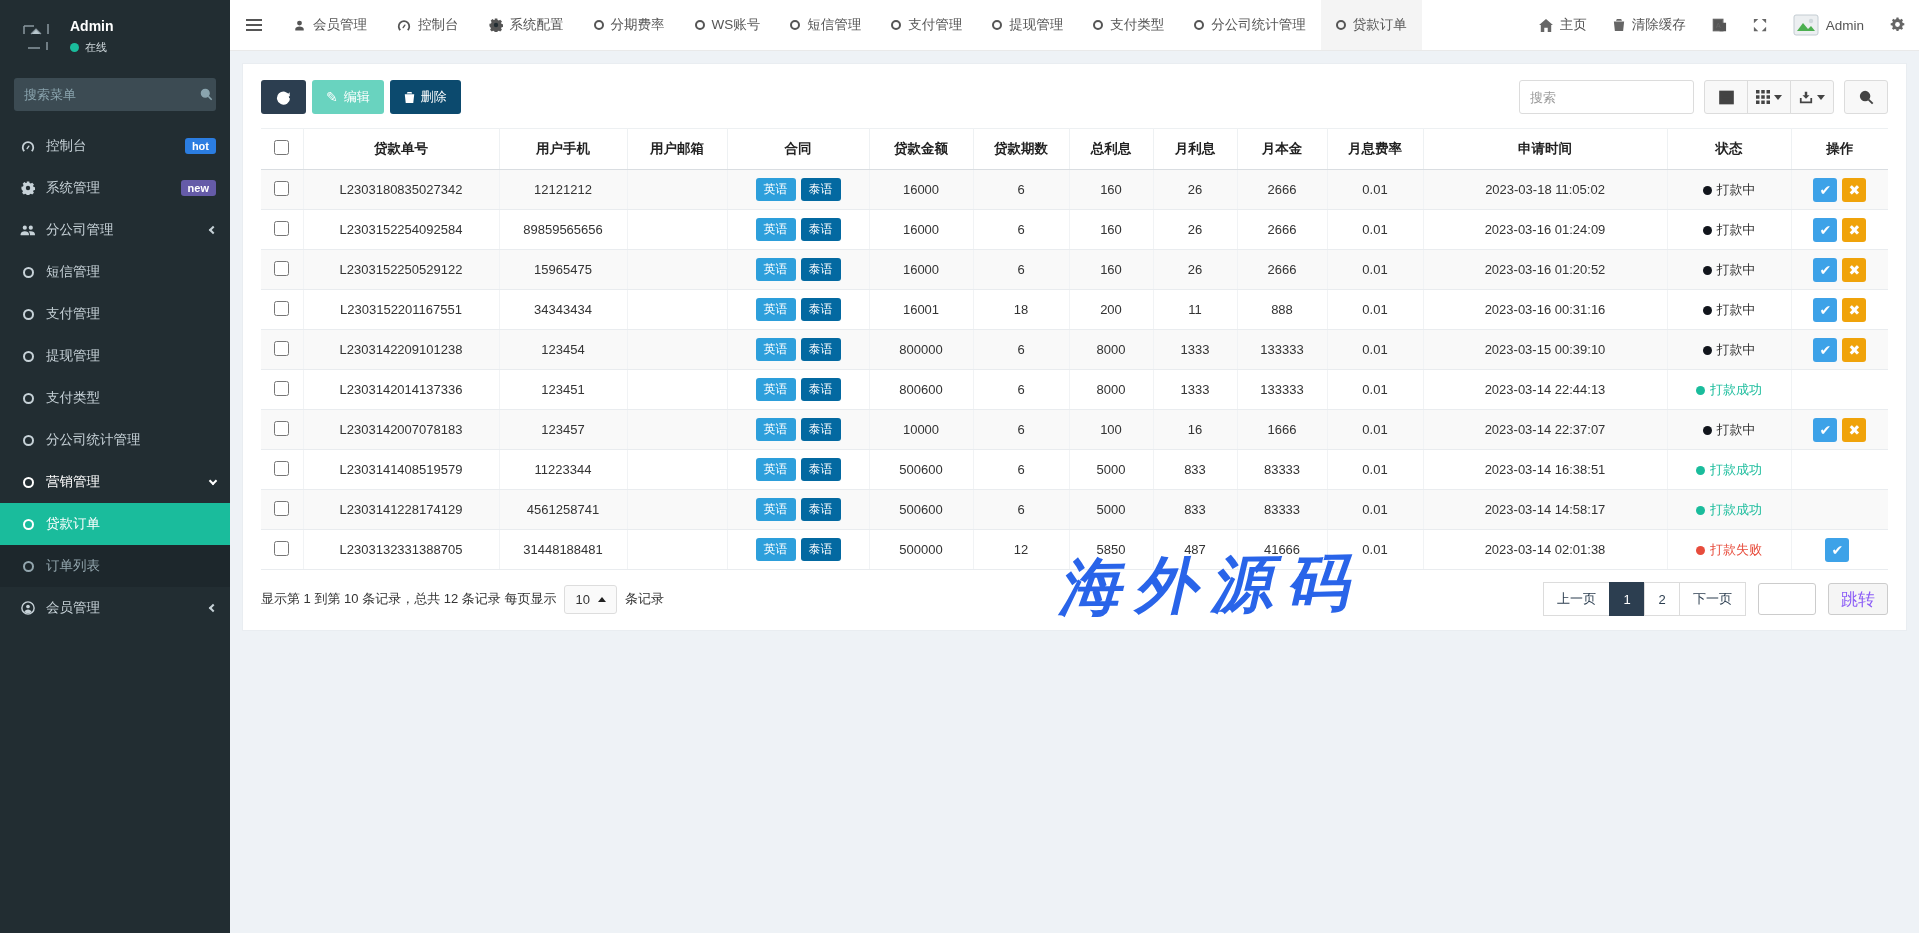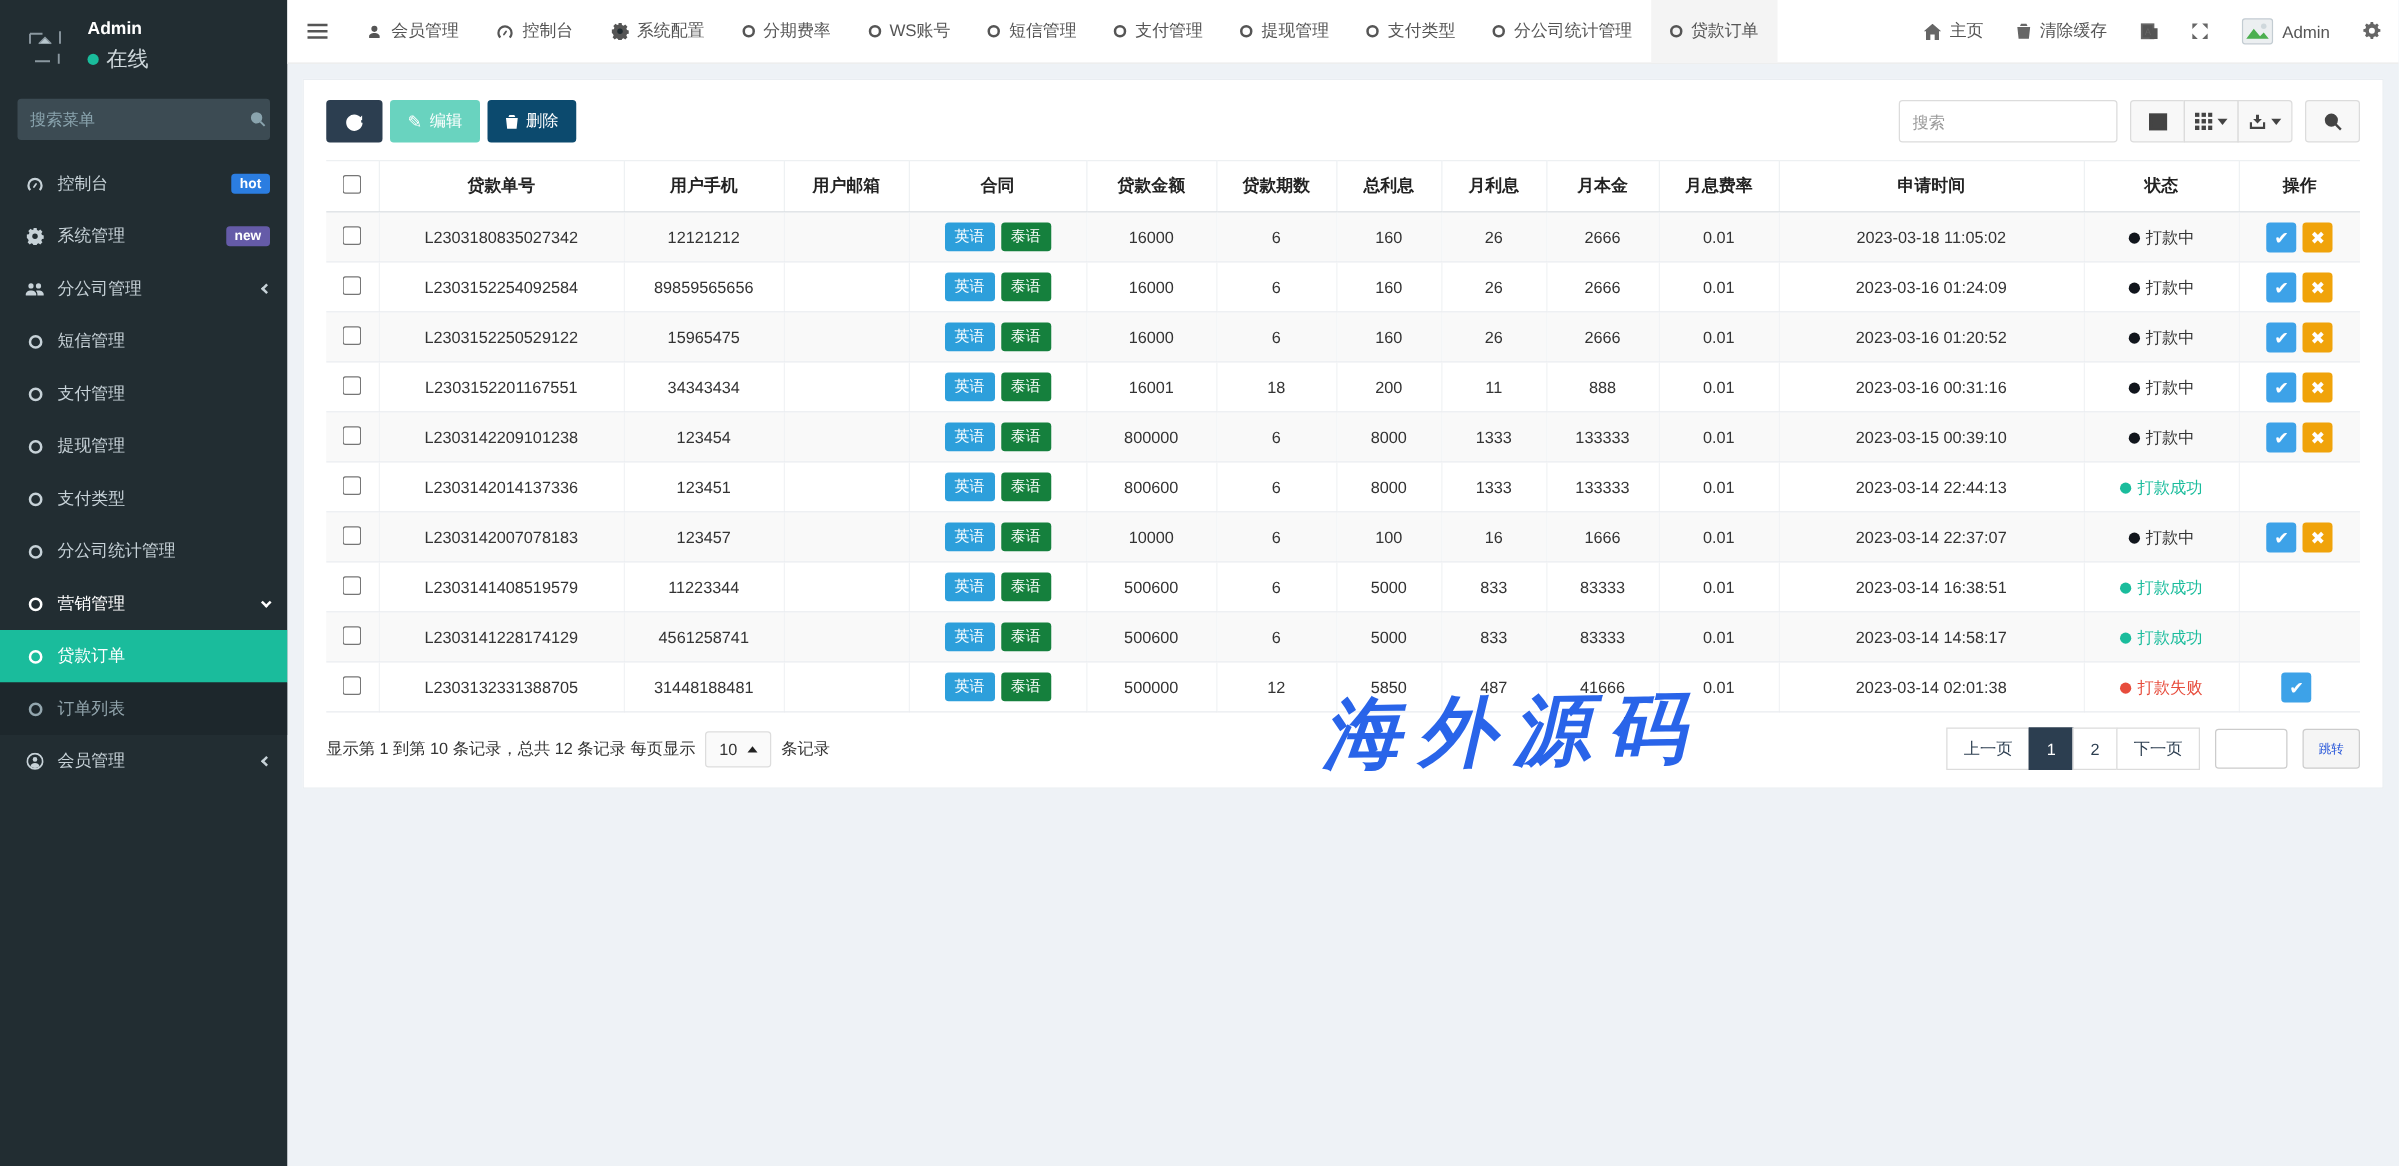--- a/index.html
+++ b/index.html
@@ -6,21 +6,21 @@
   html,body { width:1919px; height:933px; }
   body { font-family:"Liberation Sans", sans-serif; font-size:13px; color:#333; background:#eef2f6; }
   .app { position:relative; width:1919px; height:933px; display:flex; overflow:hidden; }
 
   
   .sidebar { width:230px; min-width:230px; height:100%; background:#222d32; color:#b8c7ce; }
   .logo { height:51px; line-height:51px; text-align:center; color:#fff; font-size:22px; font-weight:500; letter-spacing:.5px; }
   .user-panel { display:flex; align-items:center; gap:12px; padding:14px 14px 10px 14px; }
   .avatar-box { width:44px; height:44px; position:relative; }
   .user-meta .u-name { color:#fff; font-weight:bold; font-size:14px; margin-bottom:6px; }
-  .user-meta .u-status { font-size:17px; color:#cfd8dc; display:flex; align-items:center; gap:6px; }
+  .user-meta .u-status { font-size:11px; color:#cfd8dc; display:flex; align-items:center; gap:6px; }
   .u-dot { width:9px; height:9px; border-radius:50%; background:#1abc9c; display:inline-block; }
   .side-search { margin:10px 14px 14px 14px; height:33px; background:#3c4b53; border-radius:3px; display:flex; align-items:center; padding:0 10px; }
   .side-search input { flex:1; background:transparent; border:none; outline:none; color:#d7e0e5; font-size:13px; font-family:inherit; }
   .side-search input::placeholder { color:#8aa4ae; }
   .menu { list-style:none; }
   .side-item { height:42px; display:flex; align-items:center; padding:0 14px 0 16px; cursor:pointer; font-size:13.5px; color:#c7d2d8; }
   .side-item .s-ico { width:24px; display:inline-flex; justify-content:center; margin-right:6px; color:inherit; }
   .side-item .s-label { flex:1; }
   .side-item.active { background:#1abc9c; color:#fff; }
   .side-item.submenu { background:#1d272c; color:#93a6ae; }
@@ -67,21 +67,21 @@
   .caret.up { border-top:none; border-bottom:5px solid #222; }
 
   table { width:100%; border-collapse:collapse; table-layout:fixed; }
   th { height:41px; font-size:13.5px; font-weight:bold; color:#222; text-align:center; border-bottom:1px solid #d9dde1; border-top:1px solid #edf0f2; border-right:1px solid #eef1f3; }
   td { height:40px; font-size:13px; text-align:center; color:#333; border-bottom:1px solid #e9ecef; border-right:1px solid #f1f3f5; overflow:hidden; white-space:nowrap; }
   th:last-child, td:last-child { border-right:none; }
   tbody tr:nth-child(odd) { background:#f9f9f9; }
   input[type=checkbox] { width:15px; height:15px; cursor:pointer; }
   .lang { display:inline-block; padding:3px 8px; border-radius:3px; color:#fff; font-size:12px; cursor:pointer; }
   .lang.en { background:#2d9fdb; margin-right:5px; }
-  .lang.th { background:#15803d; }
+  .lang.th { background:#0369a1; }
   .st-dot { display:inline-block; width:9px; height:9px; border-radius:50%; margin-right:5px; vertical-align:middle; }
   .st-paying .st-dot { background:#11151c; }
   .st-paying .st-label { color:#333; }
   .st-success .st-dot { background:#1abc9c; }
   .st-success .st-label { color:#1abc9c; }
   .st-fail .st-dot { background:#e74c3c; }
   .st-fail .st-label { color:#e74c3c; }
   .act-btn { width:24px; height:24px; border:none; border-radius:3px; color:#fff; font-size:12px; display:inline-flex; align-items:center; justify-content:center; cursor:pointer; vertical-align:middle; }
   .act-confirm { background:#3da2e8; margin-right:5px; }
   .act-cancel { background:#f0a30a; }
@@ -89,21 +89,21 @@
   .table-footer { display:flex; justify-content:space-between; align-items:center; margin-top:12px; }
   .tf-left { display:flex; align-items:center; font-size:13px; color:#333; }
   .page-size { display:inline-flex; align-items:center; gap:8px; border:1px solid #ddd; background:#fafafa; border-radius:3px; padding:6px 10px; margin:0 8px; cursor:pointer; }
   .tf-right { display:flex; align-items:center; }
   .pg-group { display:flex; }
   .pg-btn { min-width:36px; height:34px; background:#fff; border:1px solid #dcdcdc; display:inline-flex; align-items:center; justify-content:center; padding:0 13px; color:#2c3e50; font-size:13px; cursor:pointer; }
   .pg-group .pg-btn + .pg-btn { margin-left:-1px; }
   .pg-btn.page { padding:0; }
   .pg-btn.active { background:#2c3e50; color:#fff; border-color:#2c3e50; }
   .jump-input { width:58px; height:32px; border:1px solid #ccc; border-radius:3px; margin:0 12px; outline:none; padding:0 6px; font-family:inherit; }
-  .jump-btn { height:32px; padding:0 12px; background:#f5f5f5; border:1px solid #ccc; border-radius:3px; font-size:10px; color:#1d4ed8; cursor:pointer; font-family:inherit; }
+  .jump-btn { height:32px; padding:0 12px; background:#f5f5f5; border:1px solid #ccc; border-radius:3px; font-size:17px; color:#8b5cf6; cursor:pointer; font-family:inherit; }
 
   .watermark { position:absolute; left:828px; top:492px; z-index:40; pointer-events:none;
     font-family:"DejaVu Serif", serif; font-style:italic; font-weight:bold; font-size:62px;
     color:#1e5ce8; letter-spacing:14px; transform:rotate(-1deg); opacity:.95; }
   svg { fill:currentColor; }
 </style>
 </head>
 <body>
 
 <div class="app">

